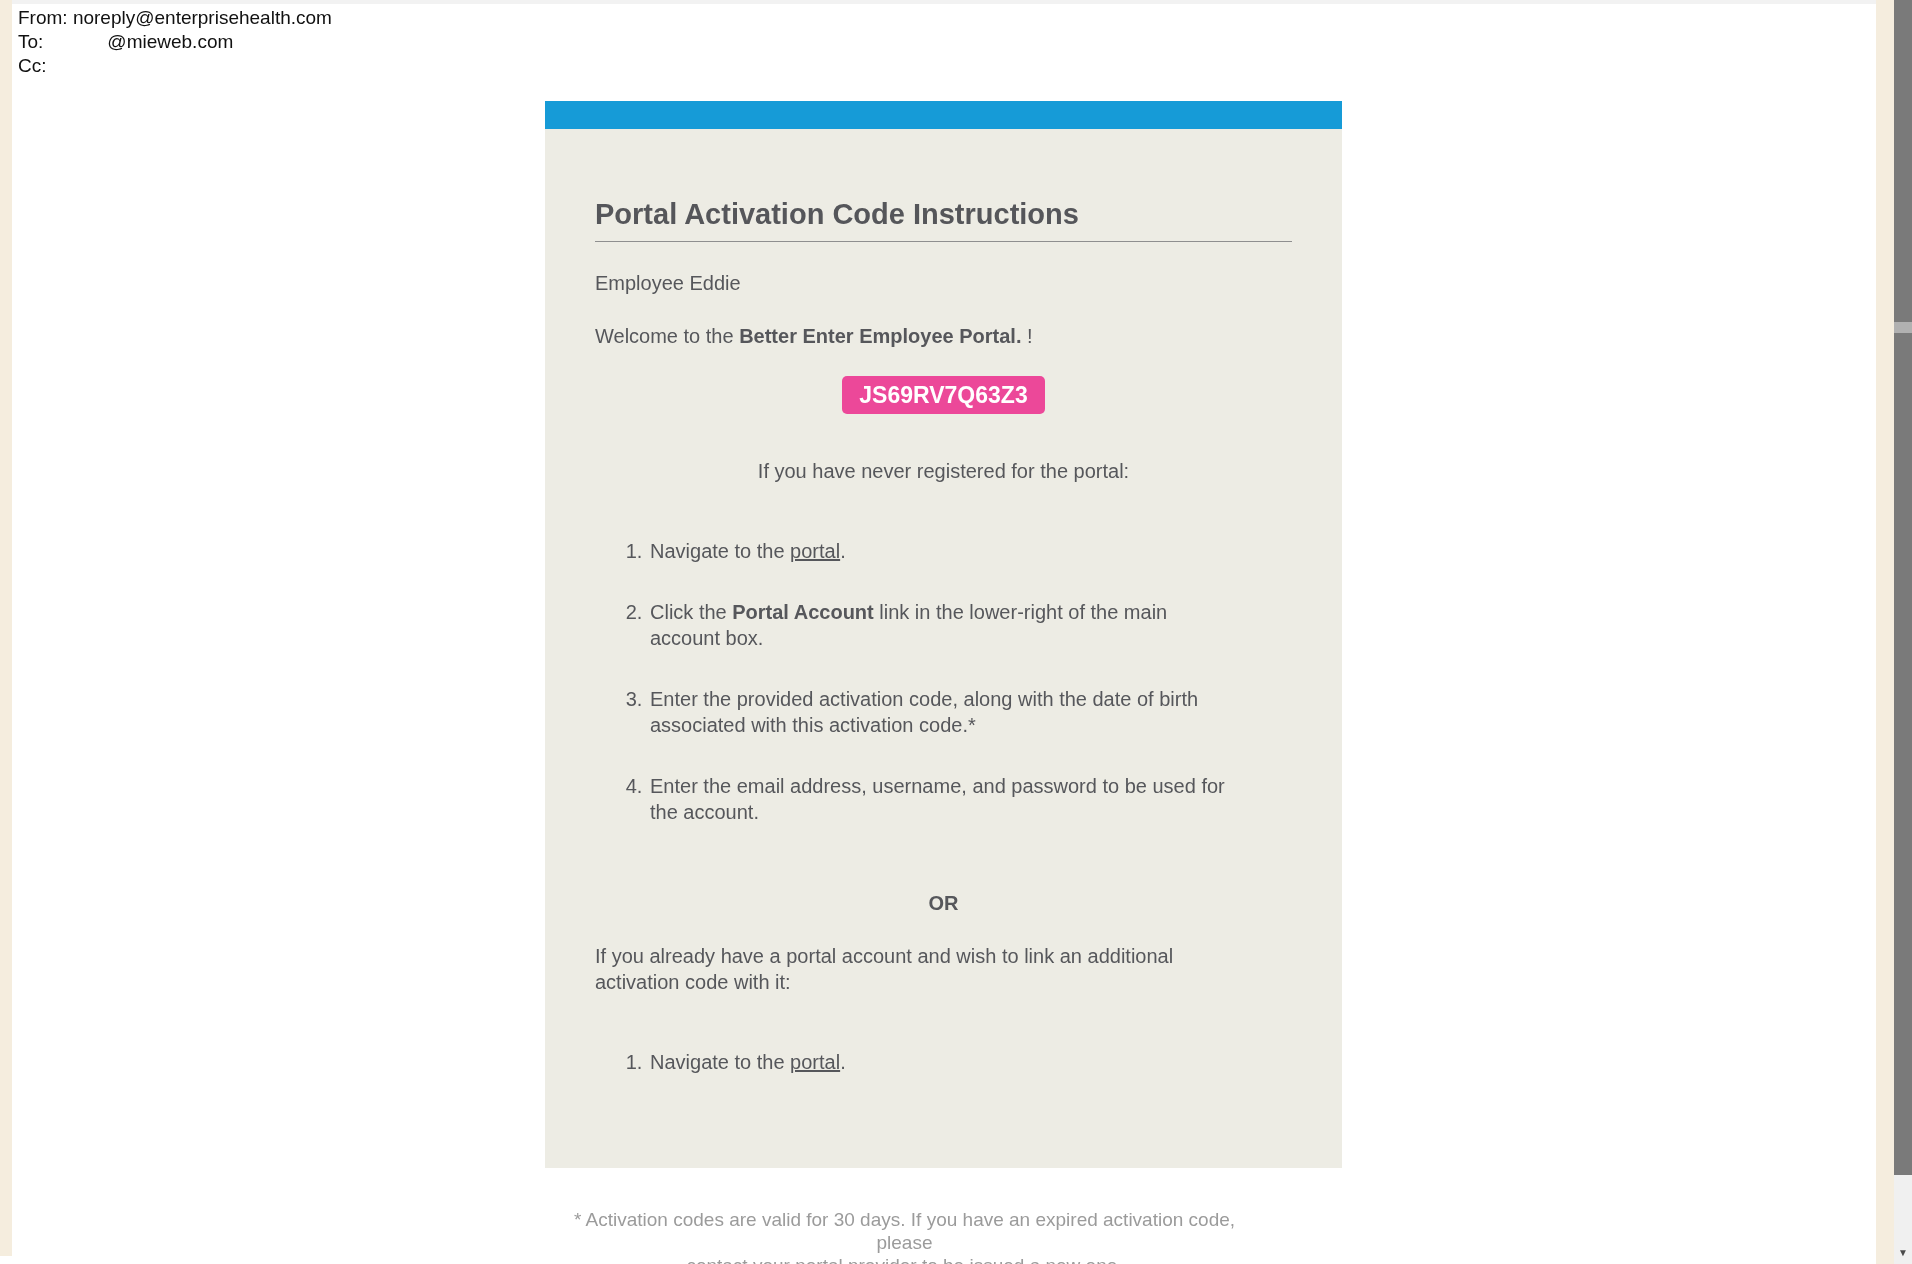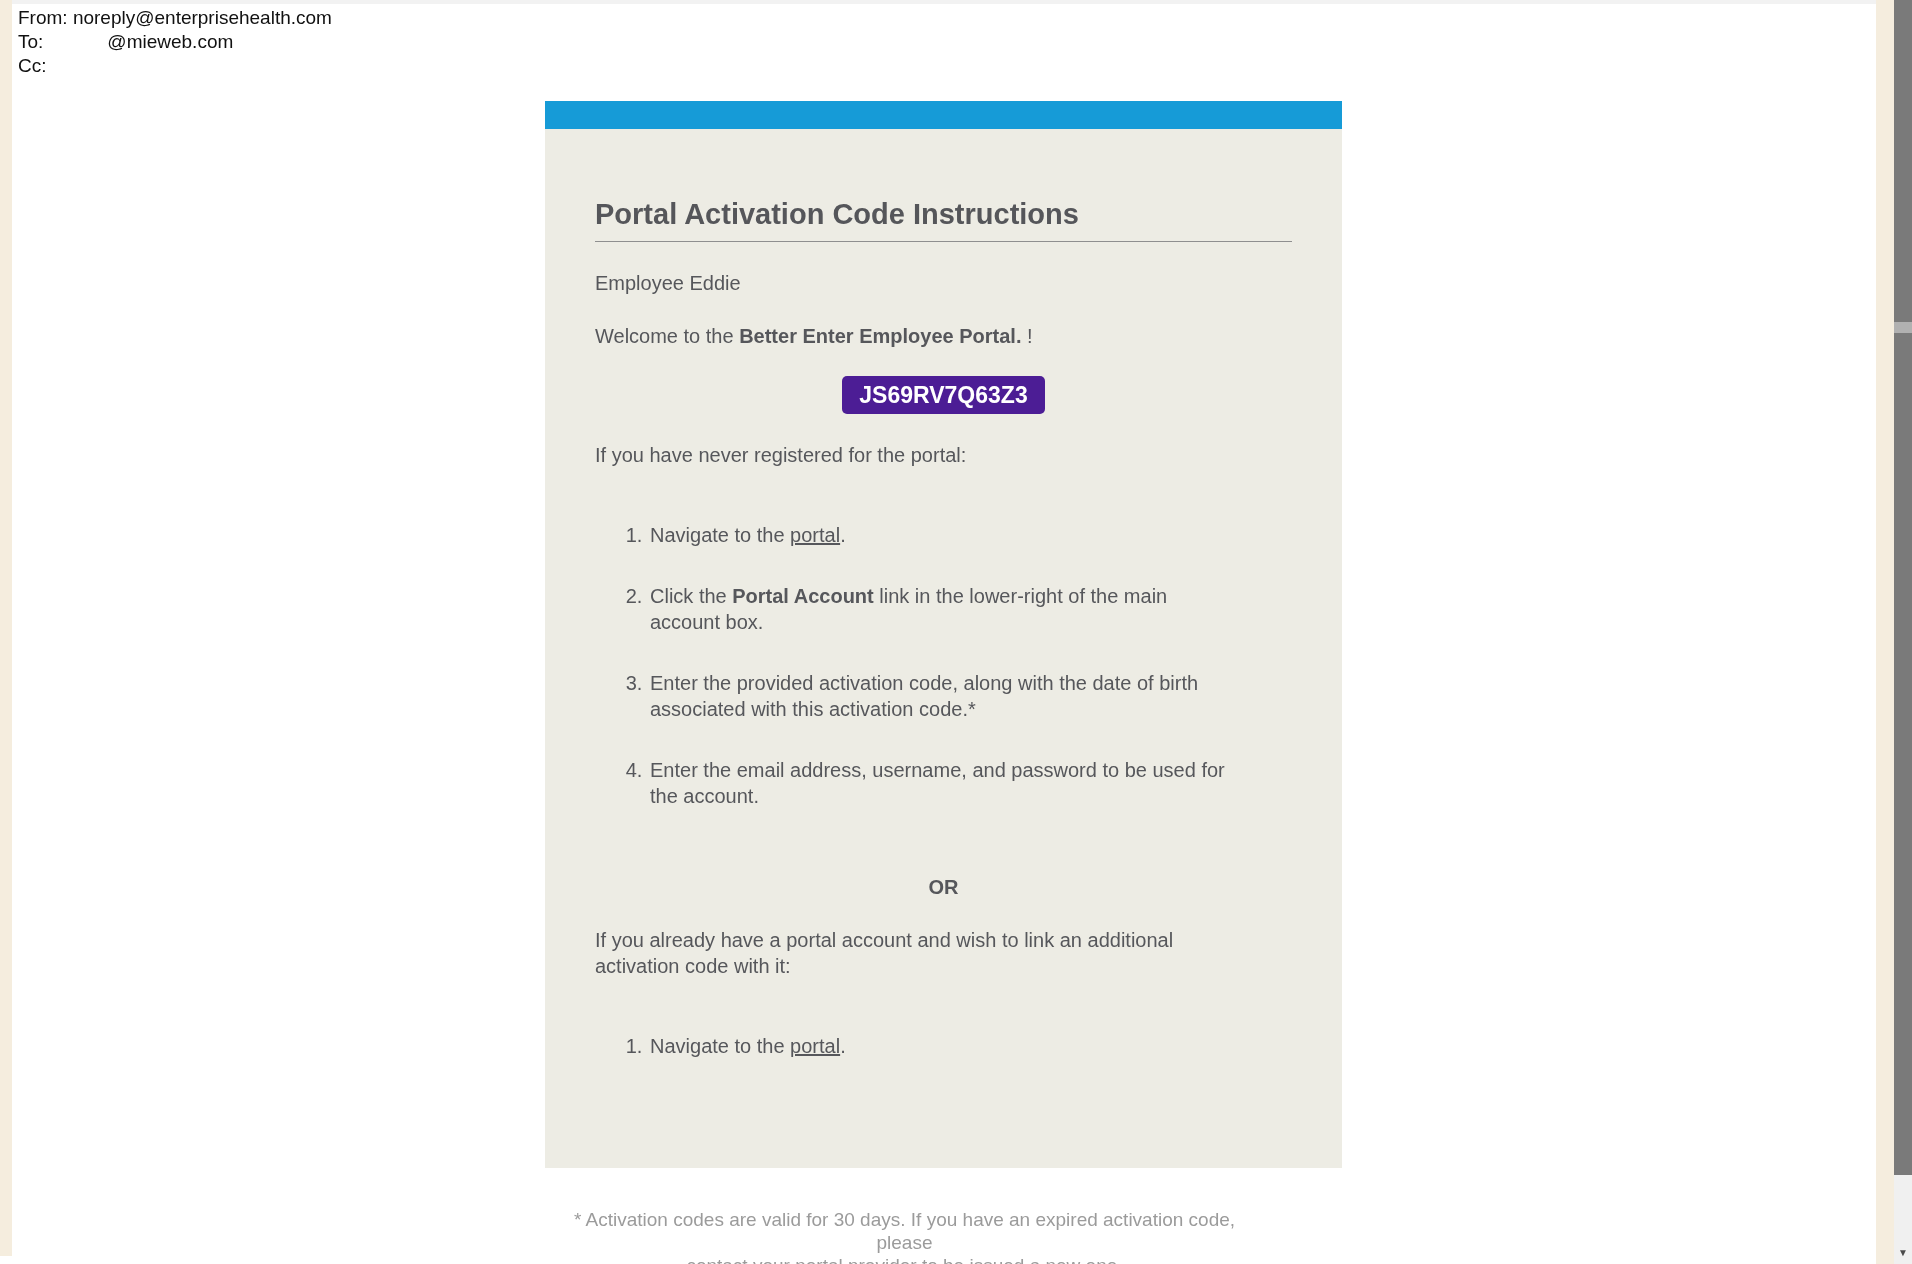--- a/index.html
+++ b/index.html
@@ -93,28 +93,28 @@
   .title-rule {
     margin-top: 10px;
     border-top: 1px solid #8f8f8f;
     height: 0;
   }
   .para { margin: 27px 0 0 0; white-space: pre-line; }
   .greeting { margin-top: 28px; }
   .btn-row { margin-top: 27px; text-align: center; }
   .code-badge {
     display: inline-block;
-    background: #4c1d95;
+    background: #ec4899;
     color: #ffffff;
     font-weight: bold;
     font-size: 23px; line-height: 28px;
     padding: 5px 17px;
     border-radius: 5px;
   }
-  .sec-heading { margin-top: 28px; }
+  .sec-heading { margin-top: 44px; text-align: center; }
   ol.steps {
     margin: 28px 0 0 0;
     padding: 0 0 0 53px;
     white-space: pre-line;
   }
   ol.steps li {
     margin: 0 0 9px 0;
     padding-left: 2px;
   }
   .or-divider {

